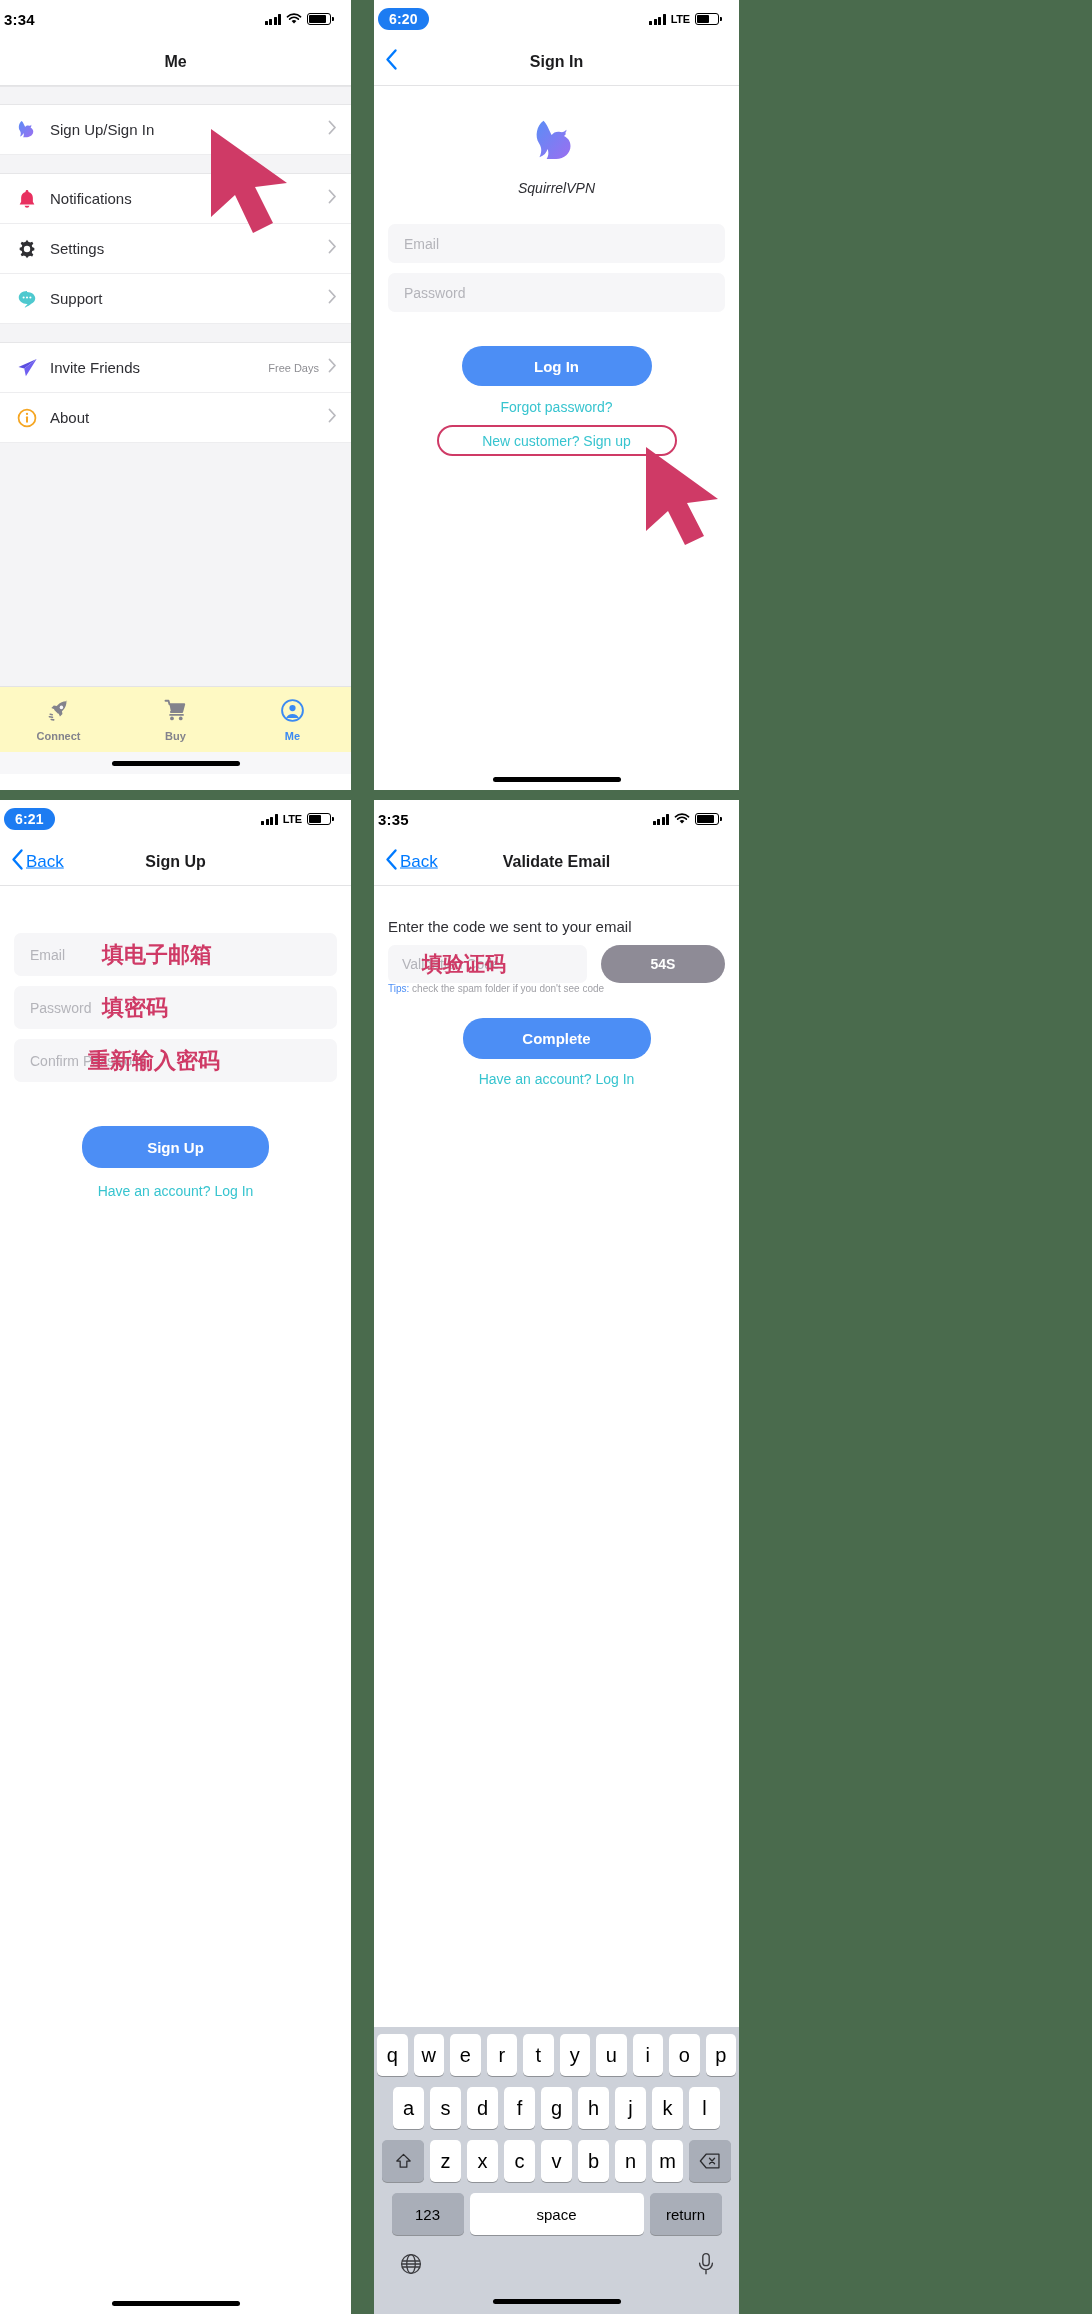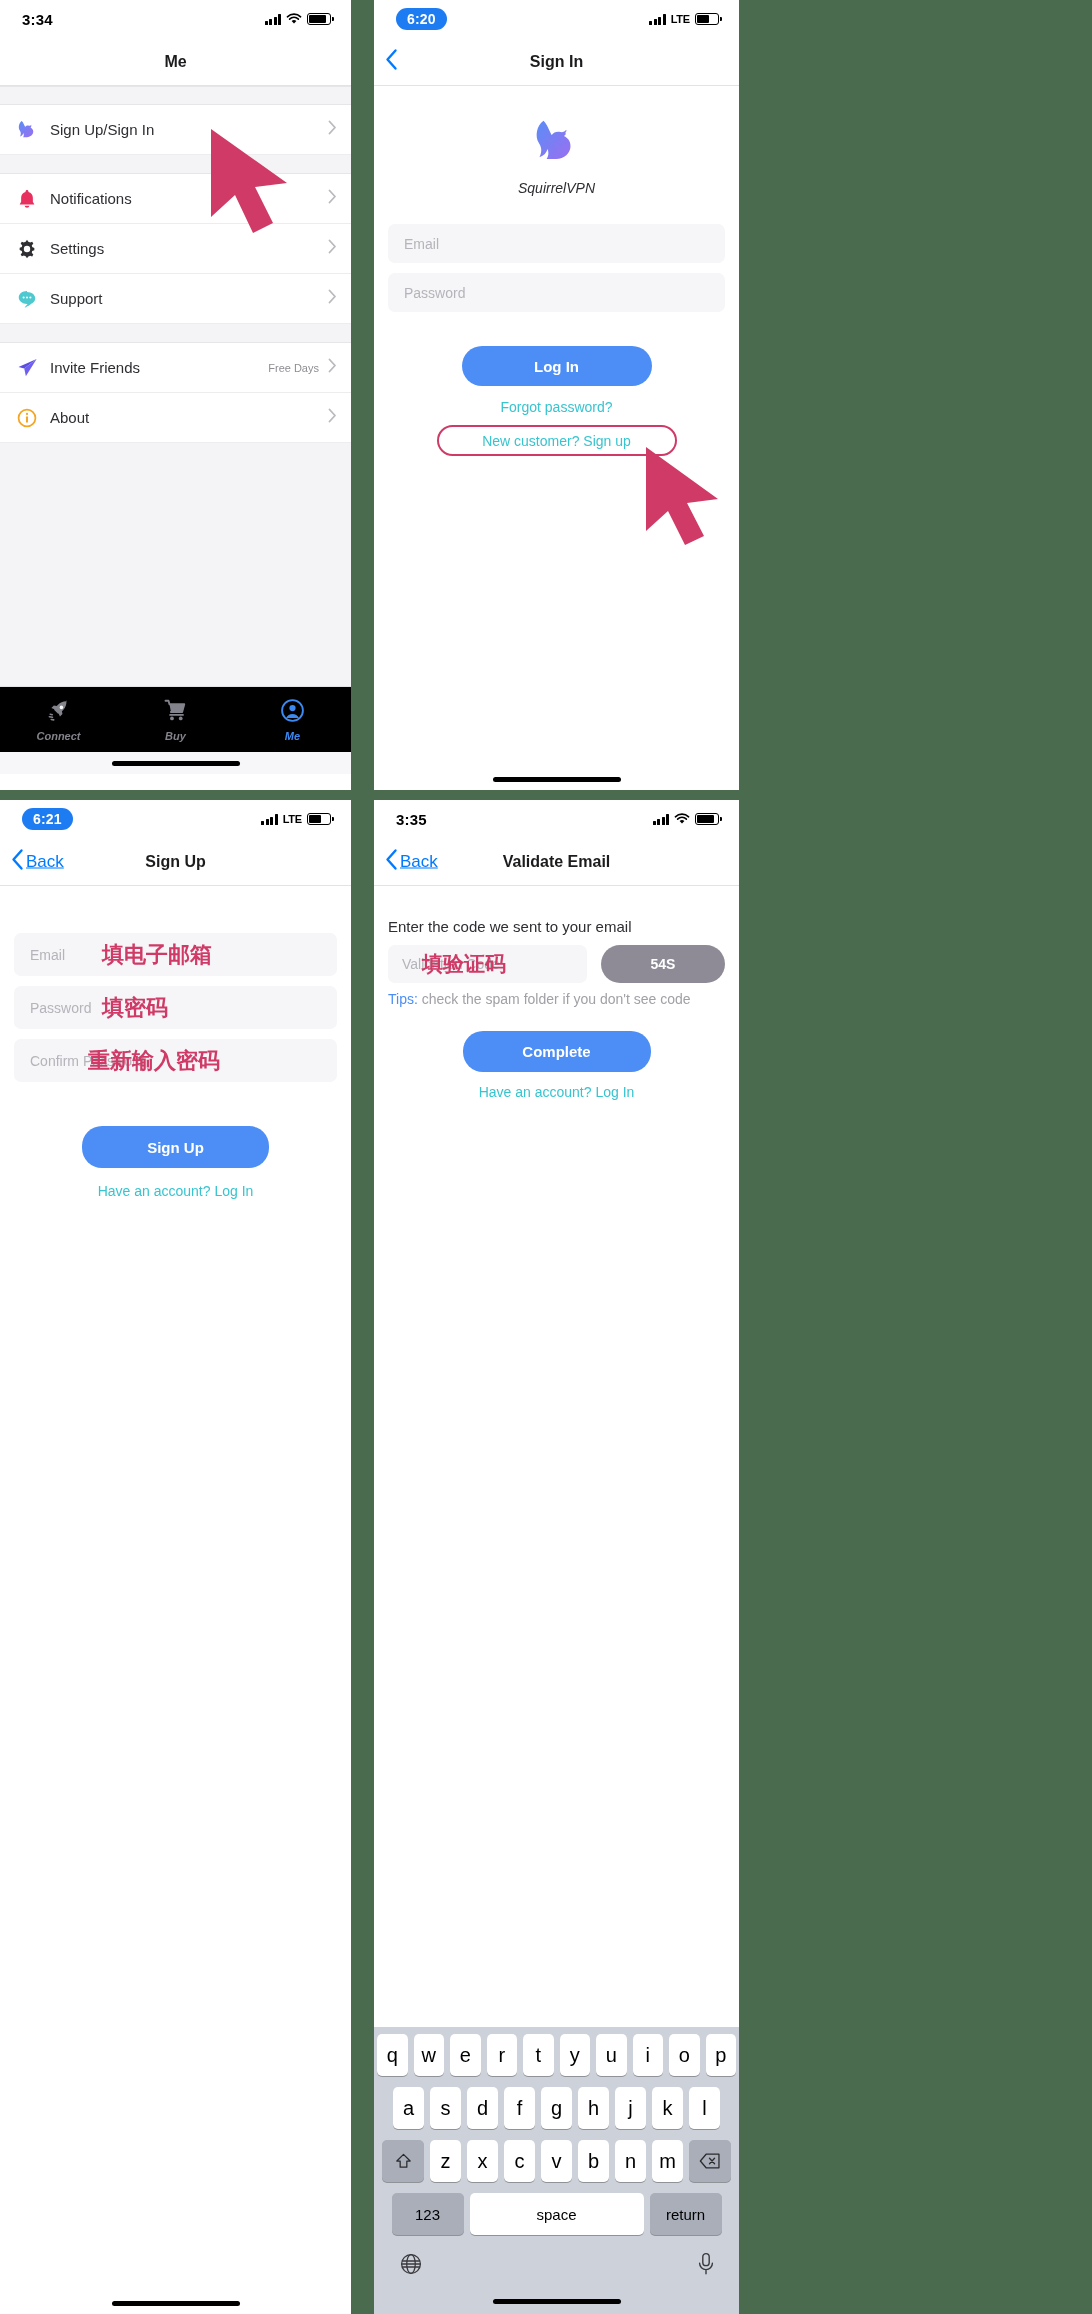--- a/index.html
+++ b/index.html
@@ -23,21 +23,21 @@
   }
   #phone-me        { left: 0;   top: 0;    width: 351px; height: 790px; }
   #phone-signin    { left: 374px; top: 0;  width: 365px; height: 790px; }
   #phone-signup    { left: 0;   top: 800px; width: 351px; height: 1514px; }
   #phone-validate  { left: 374px; top: 800px; width: 365px; height: 1514px; }
 
   
   .statusbar {
     height: 38px;
     display: flex; align-items: center; justify-content: space-between;
-    padding: 0 20px 0 22px;
+    padding: 0 20px 0 4px;
     font-size: 15px; font-weight: bold; color: #000;
   }
   .sb-time { letter-spacing: .2px; }
   .sb-time.pill {
     background: #1d7cf2; color: #fff;
     padding: 3px 11px; border-radius: 11px; font-size: 14px;
   }
   .sb-right { display: flex; align-items: center; gap: 5px; }
   .sb-lte { font-size: 11px; font-weight: bold; letter-spacing: -.2px; }
   .bars { display: flex; align-items: flex-end; gap: 1.5px; height: 11px; }
@@ -82,23 +82,23 @@
     border-bottom: 1px solid #ededef;
   }
   .row-icon { width: 34px; display:flex; align-items:center; }
   .row-label { flex: 1; font-size: 15px; color: #2e2e33; }
   .row-aux { font-size: 11px; color: #8e8e93; margin-right: 9px; }
   .chev-r { color: #b9b9be; }
   .filler { flex: 1; background: #f4f4f6; }
 
   
   .tabbar {
-    height: 66px; background: #000000;
+    height: 66px; background: #fef9c3;
     border-top: 1px solid #e3e3e5;
-    display: flex; align-items: center; font-style: italic;
+    display: flex; align-items: center;
   }
   .tab { flex: 1; display: flex; flex-direction: column; align-items: center; gap: 3px; }
   .tab-label { font-size: 11px; font-weight: bold; color: #83838c; }
   .tab.active .tab-label { color: #3b8af2; }
   .home-ind-wrap { height: 22px; background: #f7f7f9; display:flex; align-items:center; justify-content:center; }
   .home-ind-wrap.white { background: #fff; }
   .home-ind { width: 128px; height: 5px; background: #000; border-radius: 3px; }
 
   
   .auth-body { background: #fff; padding: 0 14px; }
@@ -138,21 +138,21 @@
     flex: 1; height: 38px; background: #f6f6f8; border-radius: 7px;
     display:flex; align-items:center; padding: 0 14px; position: relative;
   }
   .v-field .ph { font-size: 14px; color: #b4b4ba; }
   .v-field .cn-note { left: 34px; font-size: 21px; }
   .v-timer {
     width: 124px; height: 38px; background: #8e8b96; border-radius: 19px;
     display:flex; align-items:center; justify-content:center;
     color: #fff; font-size: 14px; font-weight: bold;
   }
-  .tips { font-size: 14px; color: #a0a0a6; margin-top: 8px; }
+  .tips { font-size: 10px; color: #a0a0a6; }
   .tips b { color: #4c8ef5; font-weight: normal; }
 
   
   .keyboard { background: #cdd1d9; padding: 7px 3px 0; }
   .krow { display:flex; justify-content:center; gap: 6px; margin-bottom: 11px; }
   .key {
     background: #fff; border-radius: 5px; height: 42px; width: 31px;
     display:flex; align-items:center; justify-content:center;
     font-size: 20px; color: #000;
     box-shadow: 0 1px 0 rgba(0,0,0,.30);

